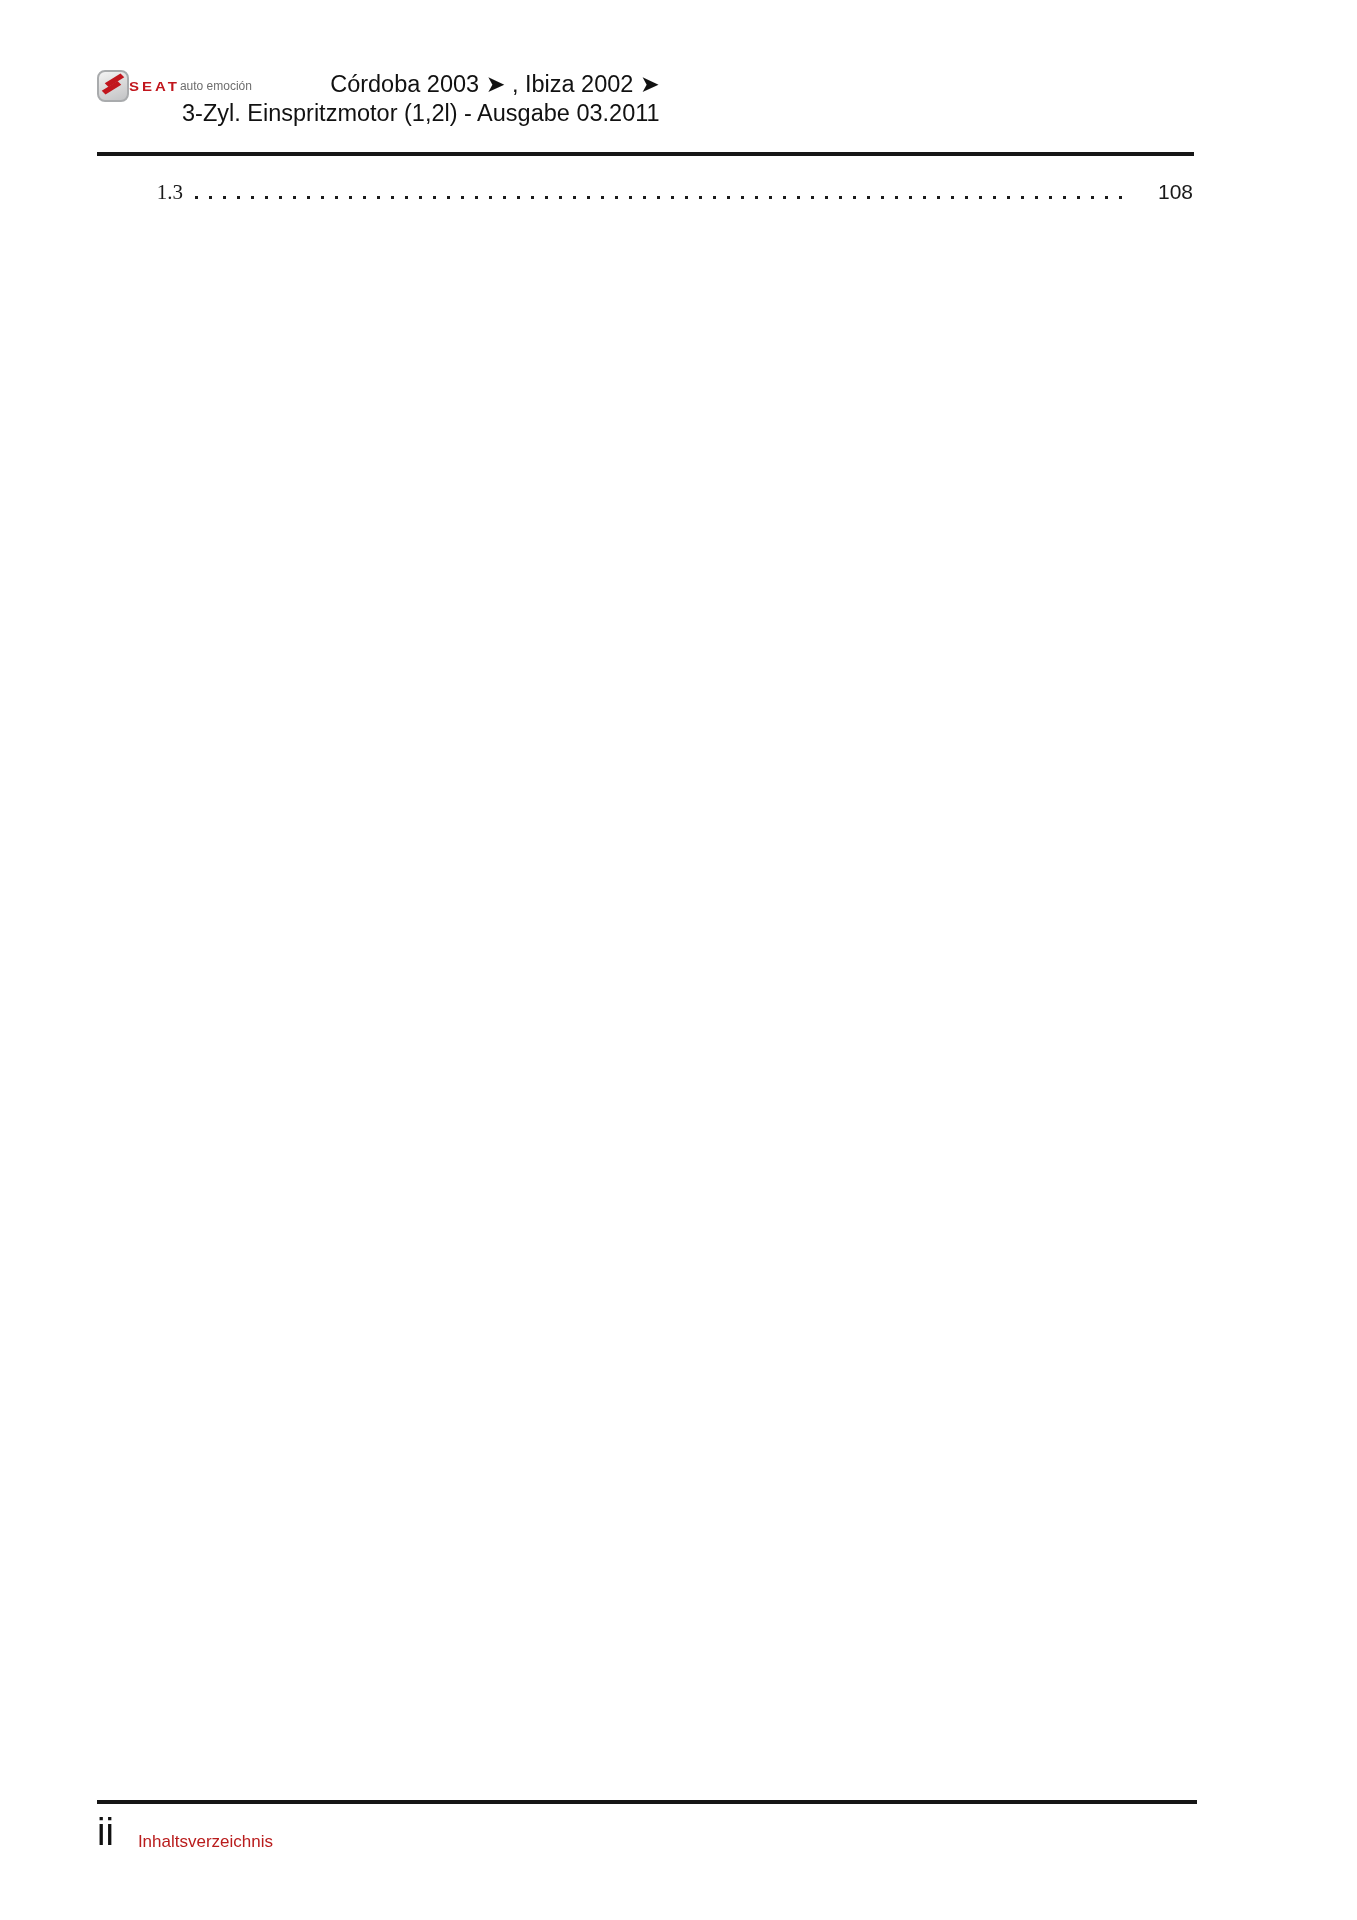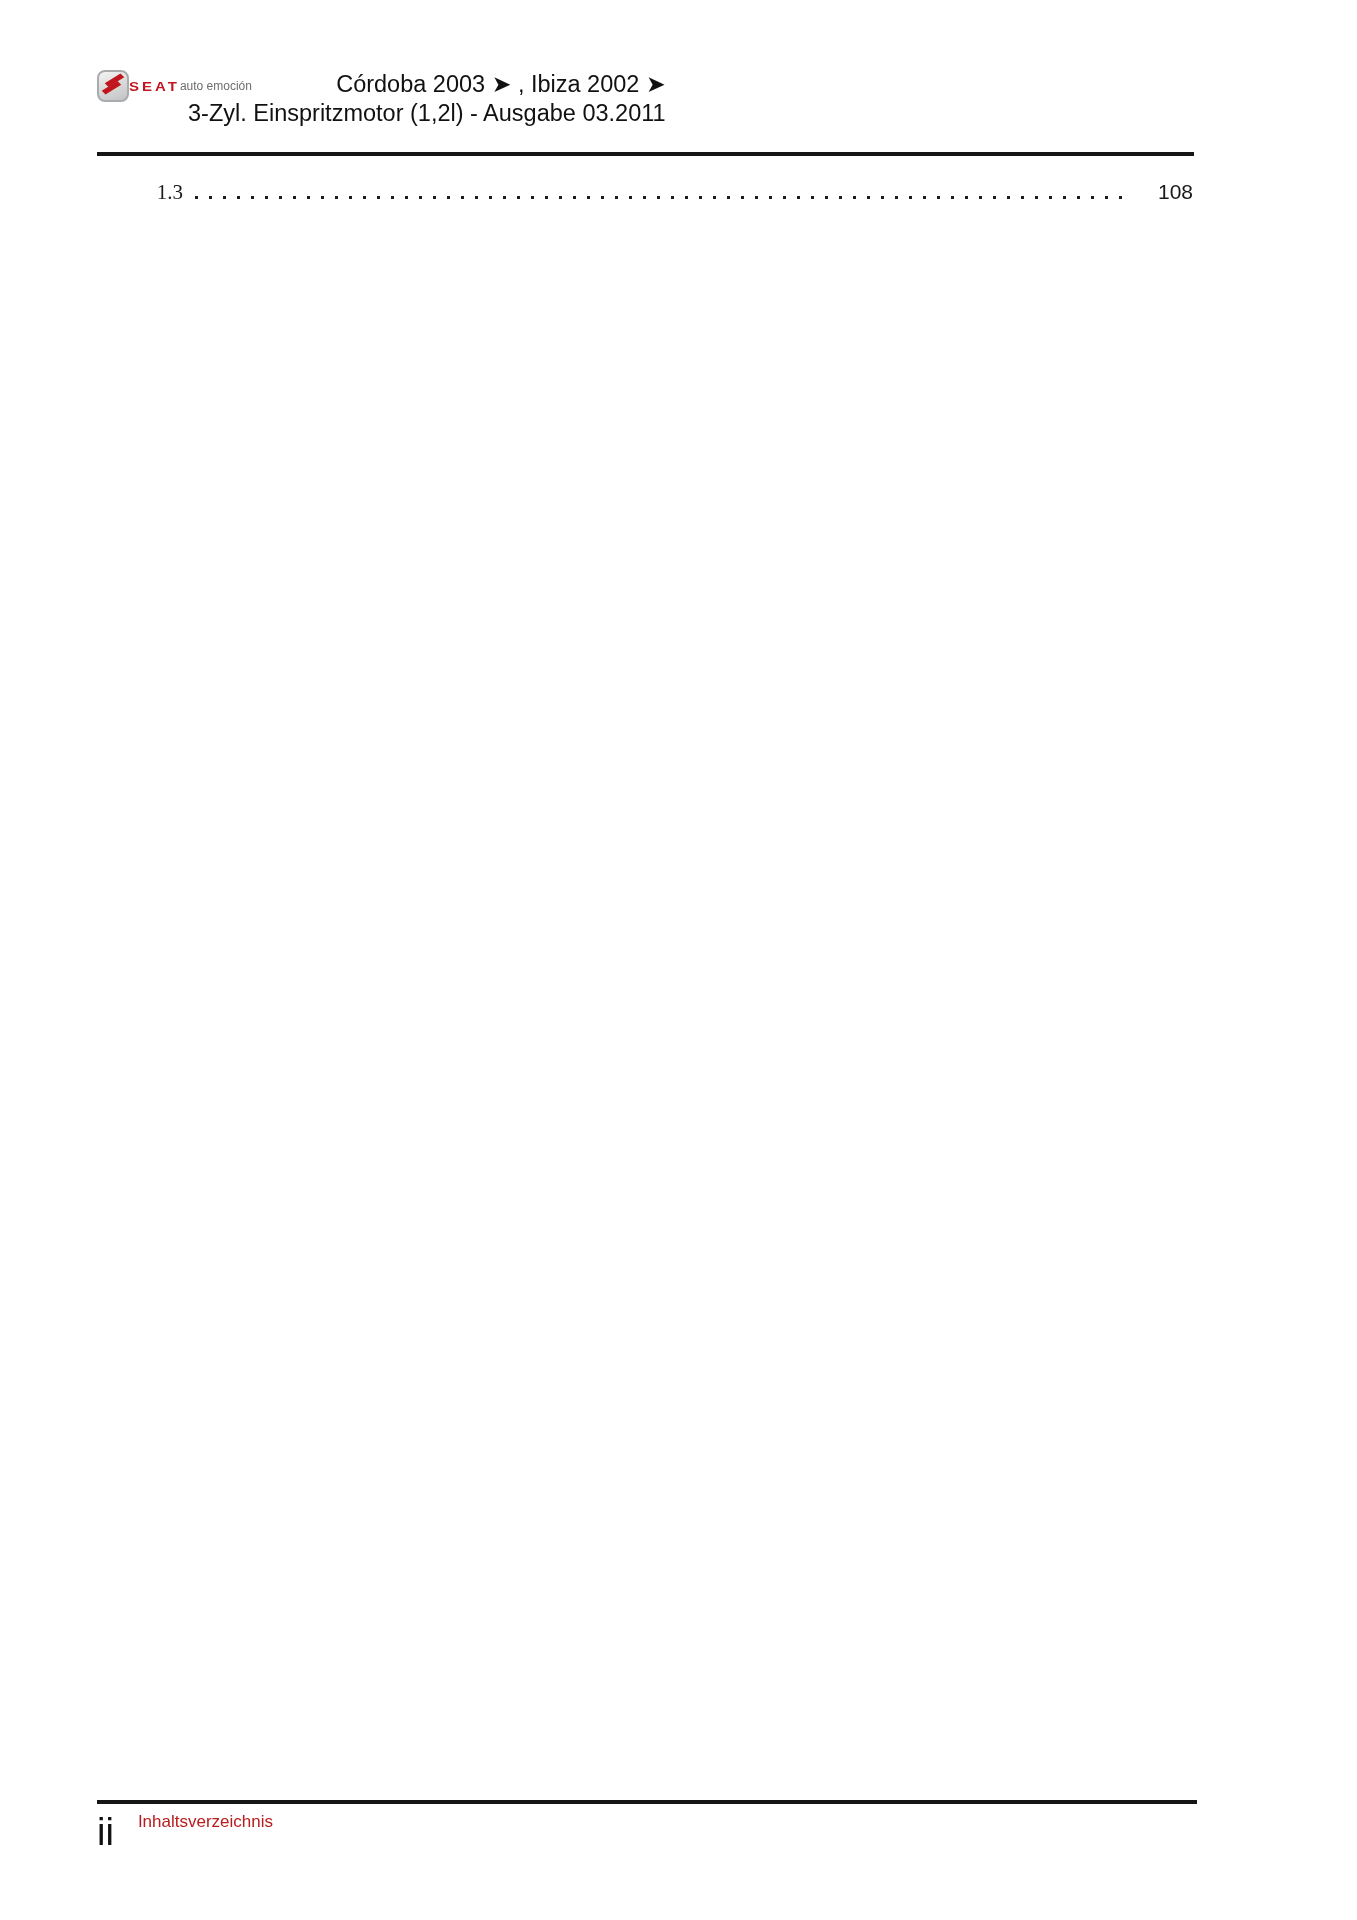--- a/index.html
+++ b/index.html
@@ -21,38 +21,38 @@
     border:2px solid #a9abad;
     background:linear-gradient(160deg,#f4f4f4 0%,#dcdcdc 45%,#c2c3c5 100%);
     display:flex;align-items:center;justify-content:center;
     box-sizing:border-box;
   }
   .brand-name{
     color:#c1161d;font-weight:700;font-size:15px;letter-spacing:3px;
     margin-top:2px;line-height:14px;transform:scaleY(.9);
   }
   .brand-tagline{color:#6e6e6e;font-size:12px;line-height:13px;white-space:nowrap;}
-  .header-titles{margin-left:11px;padding-left:0px;}
+  .header-titles{margin-left:5px;padding-left:0px;}
   .header-title{font-size:23.5px;line-height:29px;color:#111;white-space:nowrap;}
   .header-rule{position:absolute;top:82px;left:0;right:0;height:4px;background:#161616;}
   
   .toc{position:absolute;top:178px;left:97px;right:164px;}
   .toc-row{display:flex;align-items:baseline;line-height:28px;font-size:21px;white-space:nowrap;}
   .toc-row.entry{padding-left:34px;}
   .num{flex:0 0 52px;font-family:Liberation Serif, serif;}
   .title{flex:0 0 auto;overflow:hidden;}
   .leader{
     flex:1 1 auto;height:3px;min-width:18px;
     margin-left:12px;margin-right:14px;
     background:repeating-linear-gradient(to right,#1c1c1c 0 2.8px,transparent 2.8px 14px);
   }
   .page{flex:0 0 50px;text-align:right;}
   
   .footer-rule{position:absolute;top:1800px;left:97px;right:160px;height:3.5px;background:#161616;}
-  .footer{position:absolute;top:1812px;left:97px;display:flex;align-items:flex-start;}
+  .footer{position:absolute;top:1812px;left:97px;display:flex;align-items:flex-end;}
   .footer-pagenum{font-size:38px;line-height:40px;color:#111;}
   .footer-label{font-size:17px;color:#b91c1c;margin-left:24px;}
 </style>
 </head>
 <body>
 
 <div class="page">
 
   <div class="header">
     <div class="header-inner">

